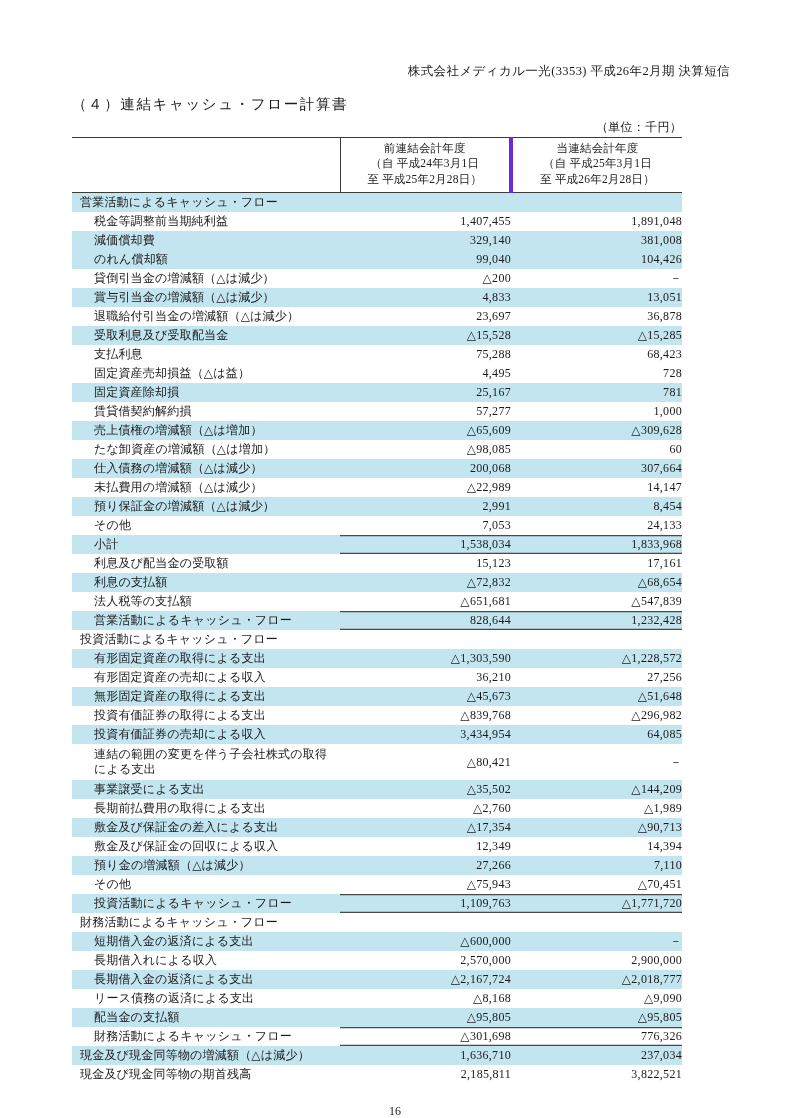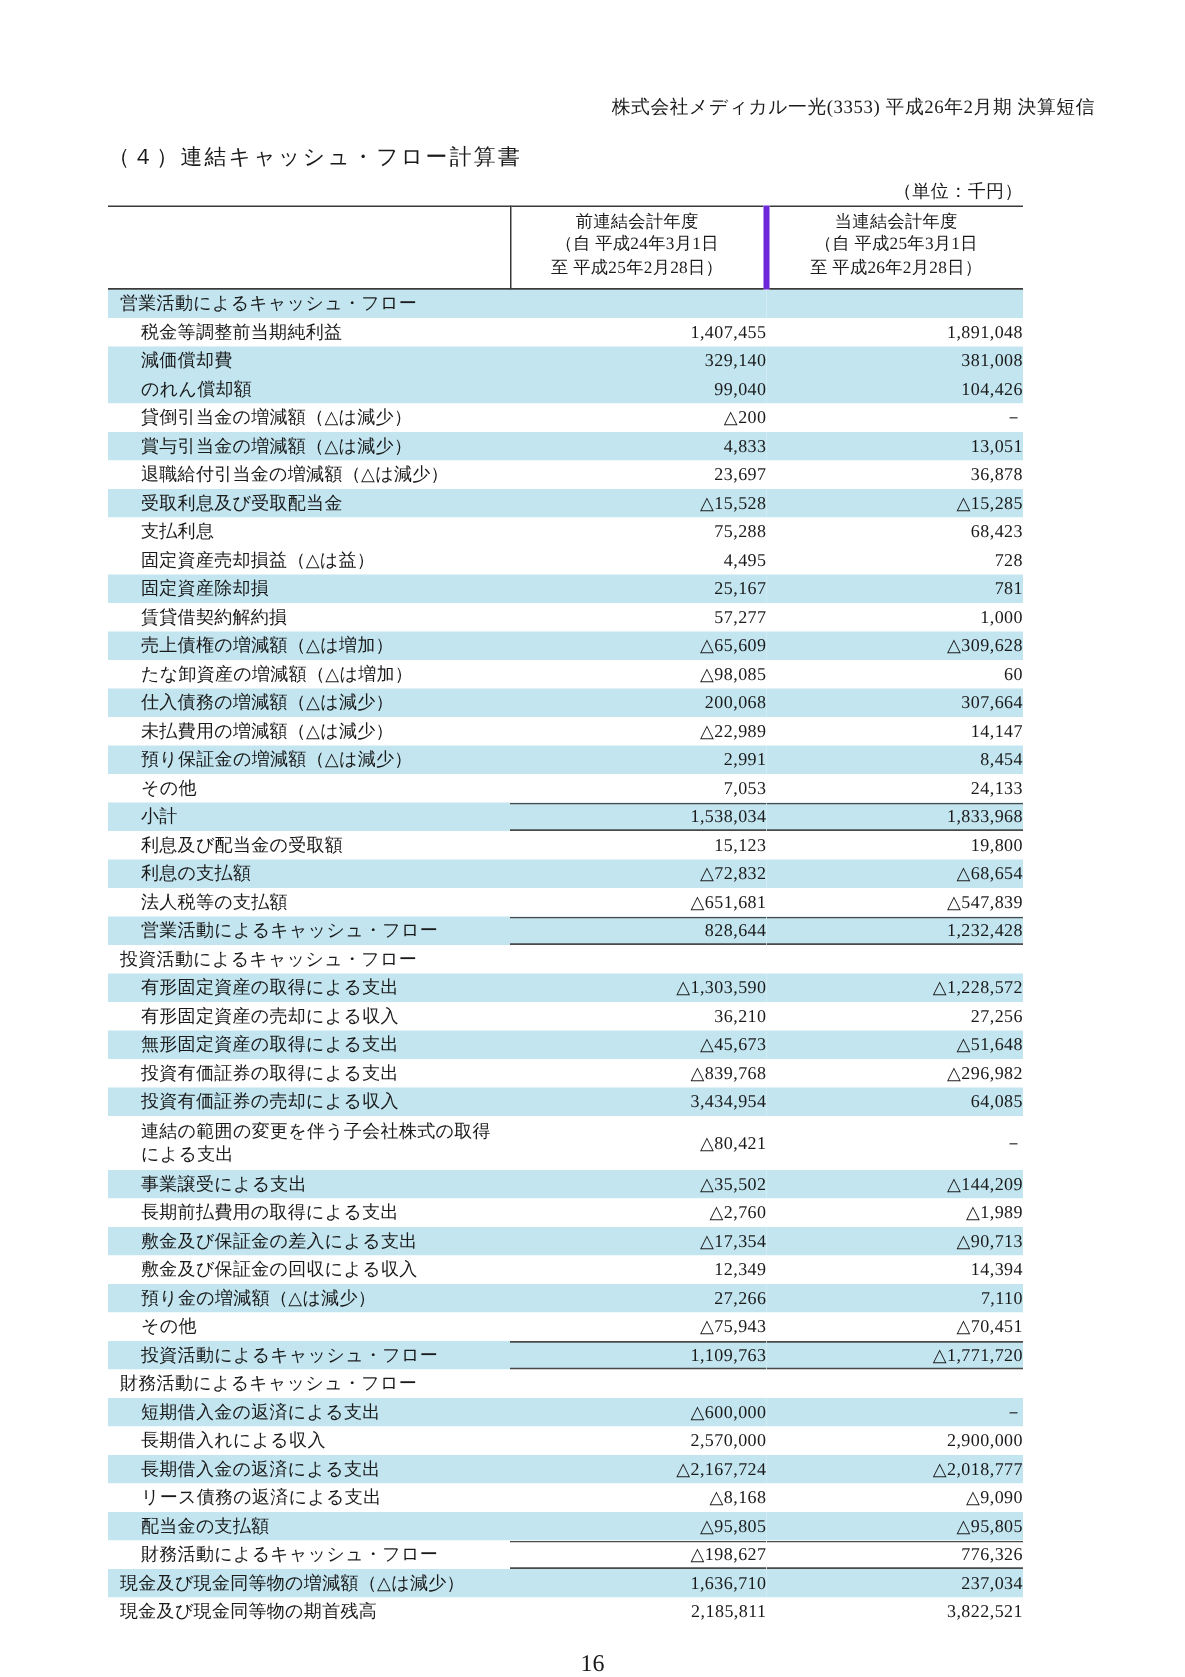--- a/index.html
+++ b/index.html
@@ -137,21 +137,21 @@
   }
   tr.two-line td.num { line-height: 32px; }
 
   
   .page-number {
     position: absolute;
     bottom: 30px;
     left: 0;
     width: 790px;
     text-align: center;
-    font-size: 16px;
+    font-size: 12px;
   }
 </style>
 </head>
 <body>
 
 <div class="page">
 
   <div class="doc-header">株式会社メディカル一光(3353)  平成26年2月期  決算短信</div>
 
   <div class="section-title">（４）連結キャッシュ・フロー計算書</div>
@@ -279,21 +279,21 @@
           <td class="num">24,133</td>
         </tr>
         <tr class="shaded rule-above rule-below">
           <td class="label lvl2">小計</td>
           <td class="num">1,538,034</td>
           <td class="num">1,833,968</td>
         </tr>
         <tr class="plain">
           <td class="label lvl2">利息及び配当金の受取額</td>
           <td class="num">15,123</td>
-          <td class="num">19,800</td>
+          <td class="num">17,161</td>
         </tr>
         <tr class="shaded">
           <td class="label lvl2">利息の支払額</td>
           <td class="num">△72,832</td>
           <td class="num">△68,654</td>
         </tr>
         <tr class="plain">
           <td class="label lvl2">法人税等の支払額</td>
           <td class="num">△651,681</td>
           <td class="num">△547,839</td>
@@ -398,21 +398,21 @@
           <td class="num">△8,168</td>
           <td class="num">△9,090</td>
         </tr>
         <tr class="shaded">
           <td class="label lvl2">配当金の支払額</td>
           <td class="num">△95,805</td>
           <td class="num">△95,805</td>
         </tr>
         <tr class="plain rule-above rule-below">
           <td class="label lvl2">財務活動によるキャッシュ・フロー</td>
-          <td class="num">△198,627</td>
+          <td class="num">△301,698</td>
           <td class="num">776,326</td>
         </tr>
         <tr class="shaded">
           <td class="label lvl1">現金及び現金同等物の増減額（△は減少）</td>
           <td class="num">1,636,710</td>
           <td class="num">237,034</td>
         </tr>
         <tr class="plain">
           <td class="label lvl1">現金及び現金同等物の期首残高</td>
           <td class="num">2,185,811</td>

